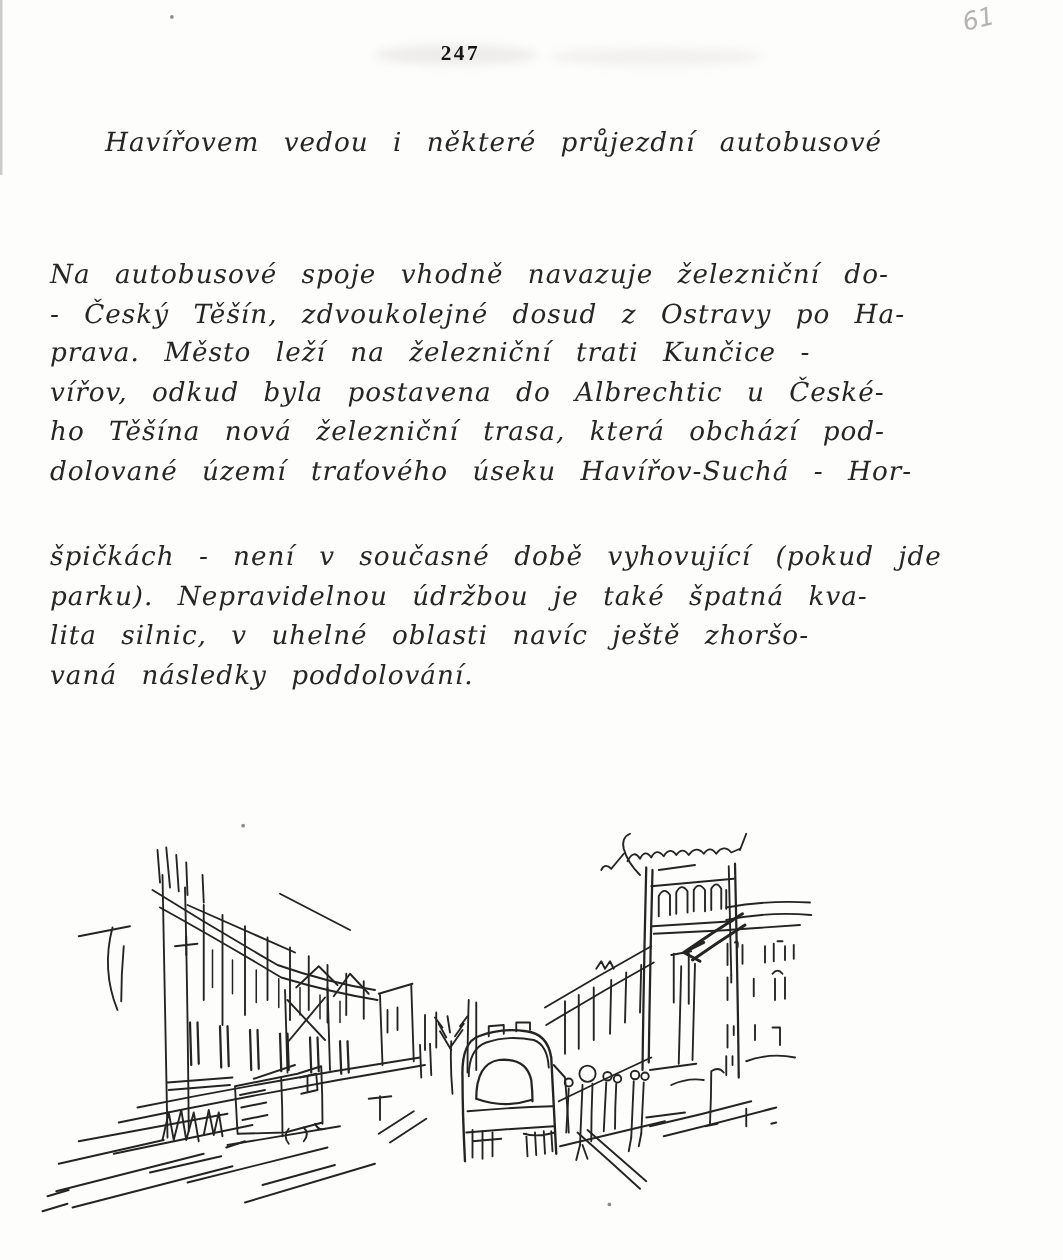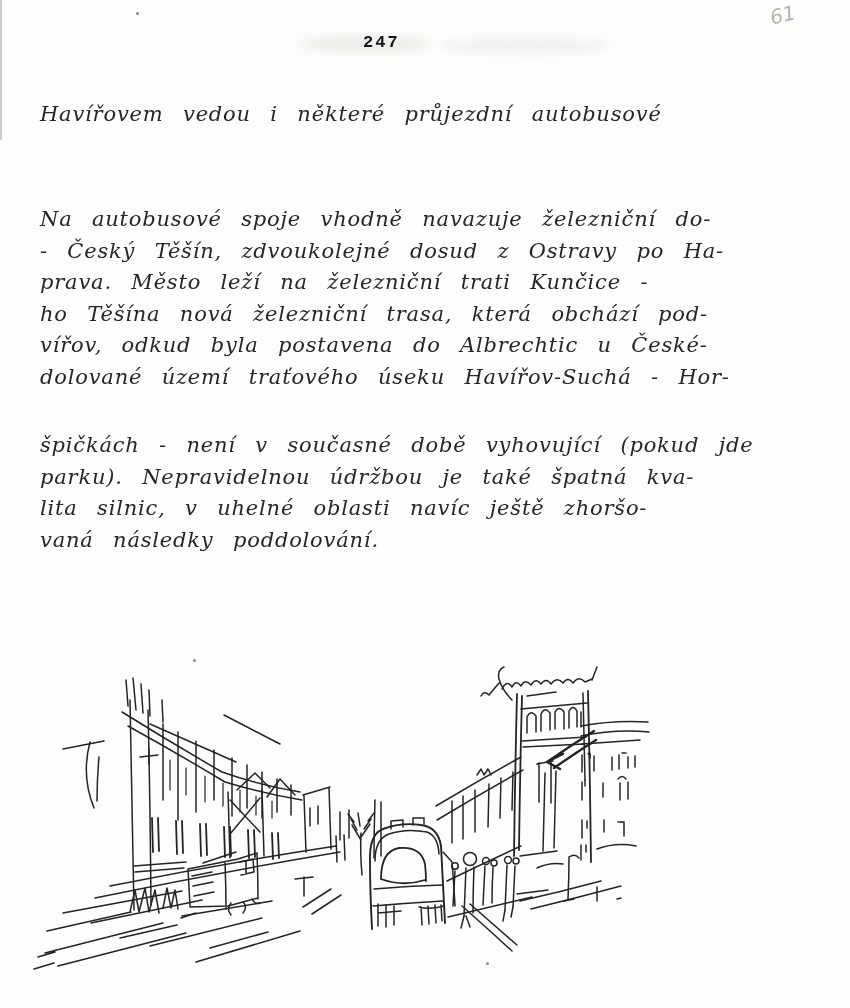--- a/index.html
+++ b/index.html
@@ -5,36 +5,36 @@
   html,body{margin:0;padding:0;background:#e8e8e8;}
   .page{
     position:relative;
     width:850px;height:1008px;
     background:#fdfdfc;
     overflow:hidden;
     font-family:"DejaVu Serif",serif;
   }
   .page-num{
     position:absolute;left:338px;top:33px;width:46px;
-    font-family:Liberation Mono, monospace;
+    font-family:Liberation Serif, serif;
     font-weight:700;font-size:17px;letter-spacing:2px;
-    color:#151515;text-align:left;margin-left:25px;
+    color:#151515;text-align:right;
   }
   .pencil-note{
     position:absolute;left:770px;top:3px;
     font:italic 20px "DejaVu Sans",sans-serif;
     color:#b6b3ae;transform:rotate(-14deg);
   }
   .hw-par{
     position:absolute;left:40px;width:700px;
     font-style:italic;font-size:21px;line-height:31.5px;
     letter-spacing:0.8px;word-spacing:12px;
     color:#262626;white-space:nowrap;
   }
-  .p1{top:99px;}
+  .p1{top:99px;margin-left:44px;}
   .p2{top:204px;}
   .p3{top:430px;}
   .hw-line{height:31.5px;}
   .sketch{position:absolute;left:0;top:0;}
   .smudge{position:absolute;border-radius:50%;filter:blur(4px);}
   .smudge.a{left:300px;top:36px;width:130px;height:16px;background:rgba(198,195,188,.28);}
   .smudge.b{left:440px;top:38px;width:170px;height:15px;background:rgba(203,200,194,.22);}
   .edge-artifact{position:absolute;left:0;top:0;width:2px;height:140px;background:rgba(110,110,110,.35);}
   .speck{position:absolute;width:3px;height:3px;border-radius:50%;background:#8f8d89;}
   .speck.s1{left:136px;top:12px;}
@@ -57,22 +57,22 @@
   <div class="pencil-note">61</div>
 
   <div class="hw-par p1">
     <div class="hw-line">Havířovem vedou i některé průjezdní autobusové</div>
   </div>
 
   <div class="hw-par p2">
     <div class="hw-line">Na autobusové spoje vhodně navazuje železniční do-</div>
     <div class="hw-line">- Český Těšín, zdvoukolejné dosud z Ostravy po Ha-</div>
     <div class="hw-line">prava. Město leží na železniční trati Kunčice -</div>
+    <div class="hw-line">vířov, odkud byla postavena do Albrechtic u České-</div>
     <div class="hw-line">ho Těšína nová železniční trasa, která obchází pod-</div>
-    <div class="hw-line">vířov, odkud byla postavena do Albrechtic u České-</div>
     <div class="hw-line">dolované území traťového úseku Havířov-Suchá - Hor-</div>
   </div>
 
   <div class="hw-par p3">
     <div class="hw-line">špičkách - není v současné době vyhovující (pokud jde</div>
     <div class="hw-line">parku). Nepravidelnou údržbou je také špatná kva-</div>
     <div class="hw-line">lita silnic, v uhelné oblasti navíc ještě zhoršo-</div>
     <div class="hw-line">vaná následky poddolování.</div>
   </div>
 

